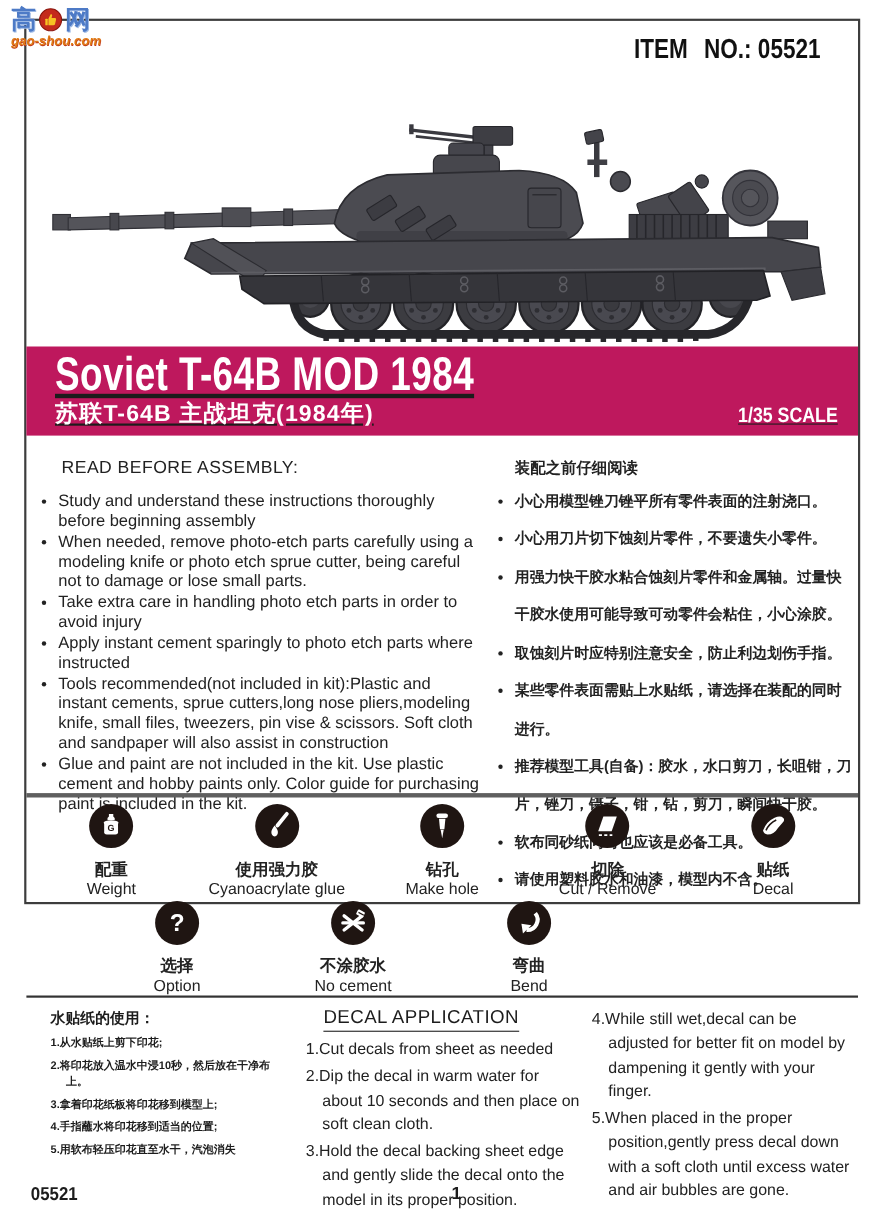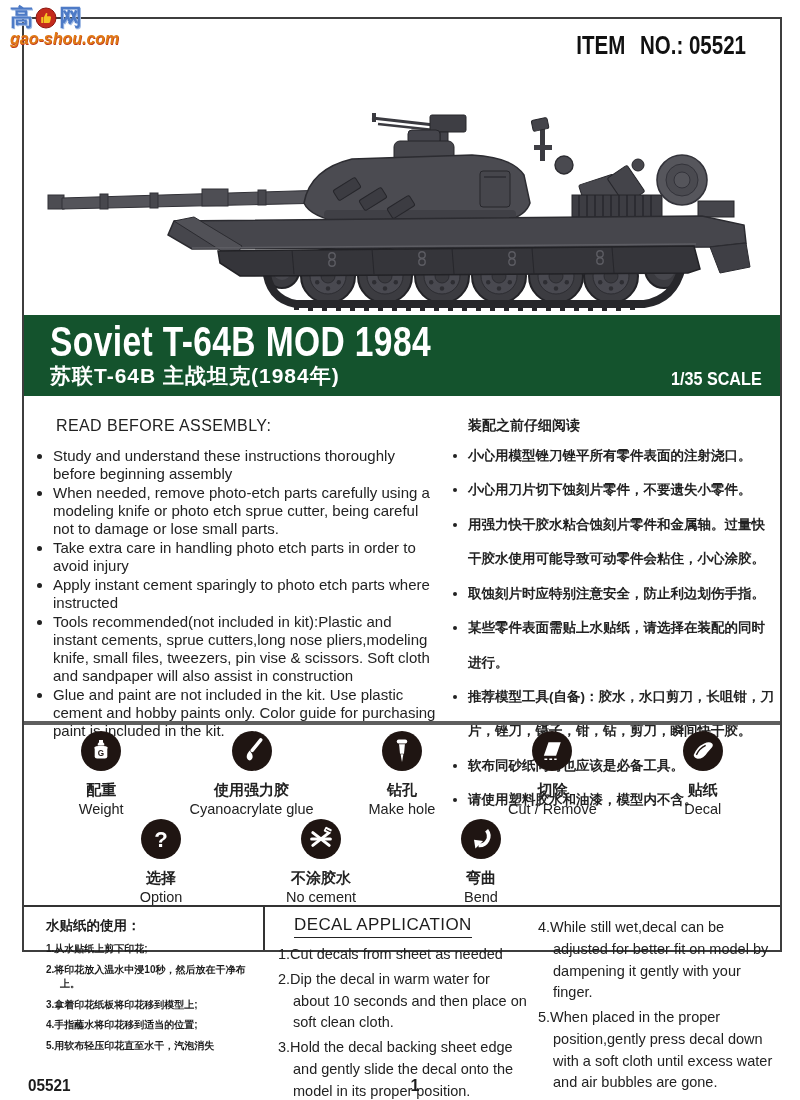--- a/index.html
+++ b/index.html
@@ -3,35 +3,35 @@
 <meta charset="utf-8">
 <style>
   html,body{margin:0;padding:0;background:#fff;}
   .page{position:relative;width:800px;height:1100px;background:#fff;overflow:hidden;
         font-family:"Liberation Sans",sans-serif;color:#1c1c1c;}
 
   
   .logo{position:absolute;left:10px;top:6px;z-index:5;}
   .logo-row{display:flex;align-items:center;gap:2px;}
   .logo-cn{font-size:23px;font-weight:bold;color:#4d7ac6;text-shadow:1px 1px 0 #9db9e4;line-height:1;}
-  .logo-domain{font-size:16px;font-weight:bold;font-style:italic;color:#e07a14;text-shadow:0.5px 0.5px 0 #c03a1a;margin-top:1px;}
-
-  
-  .frame{position:absolute;left:22px;top:17px;width:760px;height:935px;box-sizing:border-box;
+  .logo-domain{font-size:12px;font-weight:bold;font-style:italic;color:#e07a14;text-shadow:0.5px 0.5px 0 #c03a1a;margin-top:1px;}
+
+  
+  .frame{position:absolute;left:22px;top:17px;width:760px;height:805px;box-sizing:border-box;
          border:2.5px solid #3d3d3d;}
 
   .item-no{position:absolute;top:12px;right:34px;font-size:25px;font-weight:bold;
            transform:scaleX(0.82);transform-origin:right center;letter-spacing:0;color:#111;white-space:nowrap;}
   .item-no .gap{display:inline-block;width:18px;}
 
   .tank-wrap{position:absolute;left:18px;top:84px;width:716px;height:208px;}
 
   
-  .title-band{position:absolute;left:0;top:296px;width:100%;height:81px;background:#14532d;box-sizing:border-box;
-              padding:4px 18px 0 26px;}
+  .title-band{position:absolute;left:0;top:296px;width:100%;height:81px;background:#be185d;box-sizing:border-box;
+              padding:4px 18px 0 26px;text-decoration:underline;}
   .title-en{font-size:43px;font-weight:bold;color:#fff;transform:scaleX(0.78);transform-origin:left center;
             white-space:nowrap;line-height:1.05;letter-spacing:0.5px;}
   .band-row{display:flex;justify-content:space-between;align-items:flex-end;margin-top:-2px;}
   .title-cn{font-size:21px;font-weight:bold;color:#fff;letter-spacing:1px;}
   .title-scale{font-size:19px;font-weight:bold;color:#fff;transform:scaleX(0.85);transform-origin:right center;white-space:nowrap;}
 
   
   .col-en{position:absolute;left:12px;top:398px;width:400px;}
   .col-en h3{margin:0 0 12px 20px;font-size:16px;font-weight:normal;letter-spacing:0.4px;color:#222;}
   .col-en ul{margin:0;padding-left:17px;list-style:disc;}

